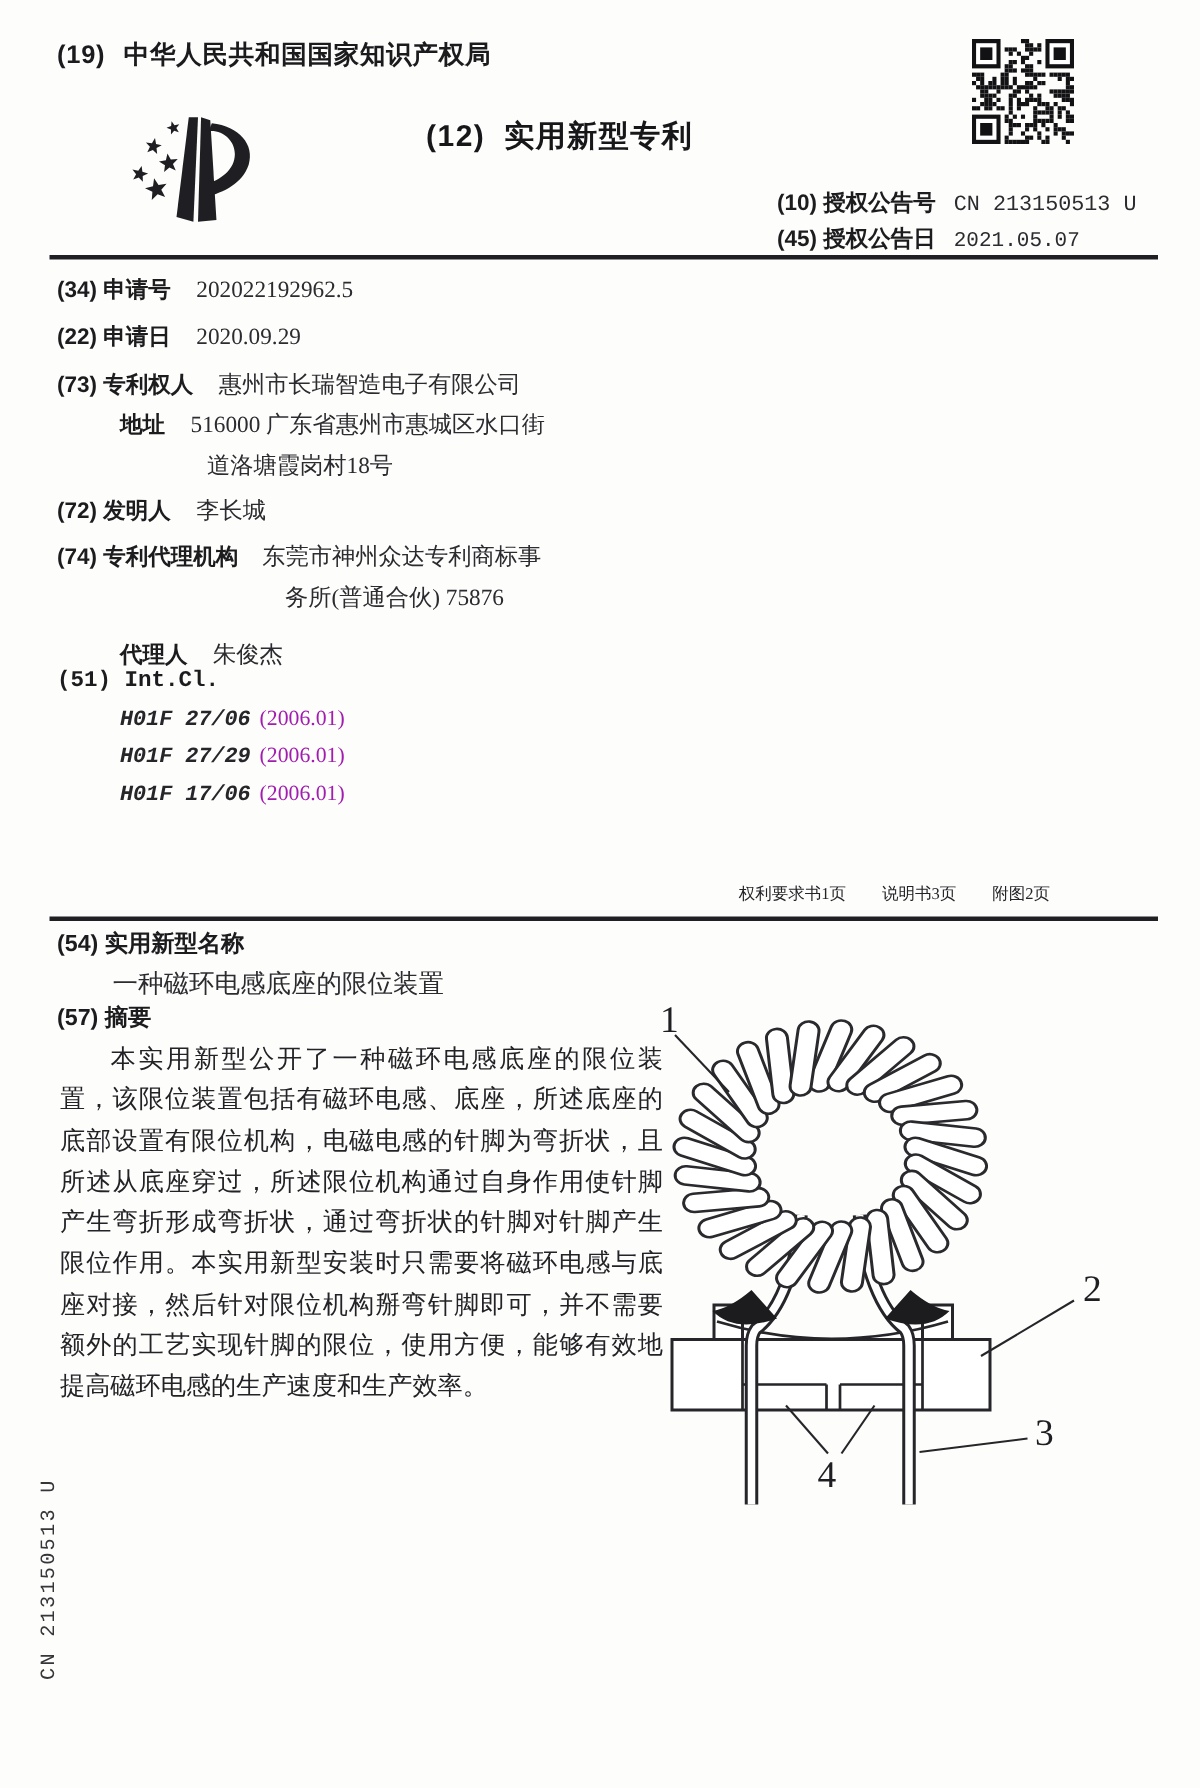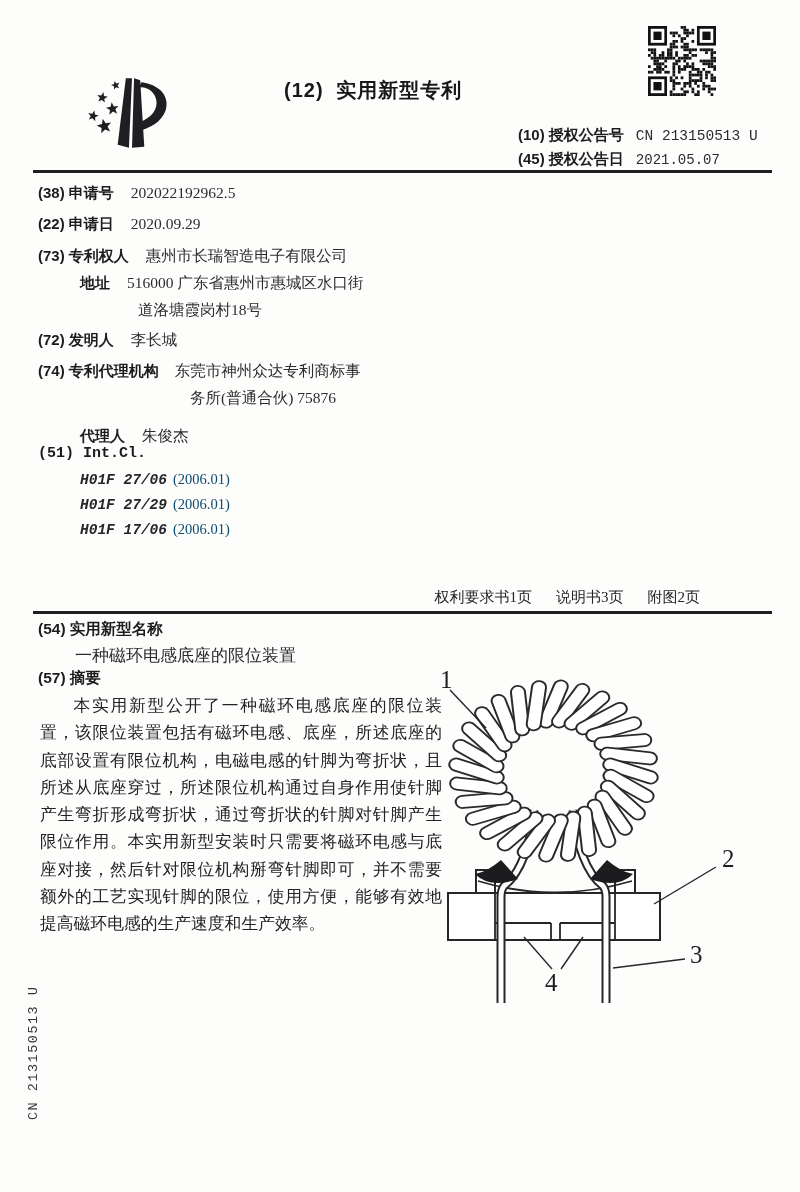--- a/index.html
+++ b/index.html
@@ -9,22 +9,22 @@
     font-family:"Liberation Serif","DejaVu Serif",serif;color:#232327;
   }
   .abs{position:absolute;white-space:nowrap;}
   .lbl{font-family:"Liberation Sans","DejaVu Sans",sans-serif;font-weight:bold;font-size:15px;color:#1c1c1f;}
   .val{font-family:"Liberation Serif","DejaVu Serif",serif;font-size:15.5px;color:#2c2c30;}
   .mono{font-family:"Liberation Mono","DejaVu Sans Mono",monospace;}
   .office{font-family:"Liberation Sans","DejaVu Sans",sans-serif;font-weight:bold;font-size:17px;color:#1b1b1e;letter-spacing:.5px;}
   .doc-kind{font-family:"Liberation Sans","DejaVu Sans",sans-serif;font-weight:bold;font-size:20px;color:#17171a;letter-spacing:1px;}
   .rule{position:absolute;left:33px;width:739px;height:3px;background:#202024;}
   .intcl-cls{font-family:"Liberation Mono","DejaVu Sans Mono",monospace;font-style:italic;font-weight:bold;font-size:14.5px;color:#26262a;}
-  .intcl-ver{font-family:"Liberation Serif","DejaVu Serif",serif;font-size:14.5px;color:#0c4a6e;margin-left:2px;}
-  .pages{display:flex;gap:24px;font-size:15px;color:#242428;}
+  .intcl-ver{font-family:"Liberation Serif","DejaVu Serif",serif;font-size:14.5px;color:#a21caf;margin-left:2px;}
+  .pages{display:flex;gap:24px;font-size:11px;color:#242428;}
   .abstract{
     position:absolute;left:40px;top:692px;width:402px;white-space:normal;
     font-size:16.8px;line-height:27.3px;text-align:justify;text-indent:2em;color:#232327;
   }
   .side-code{
     position:absolute;left:26px;top:1120px;transform:rotate(-90deg);transform-origin:left top;
     font-family:"Liberation Mono","DejaVu Sans Mono",monospace;font-size:13.5px;letter-spacing:1.5px;color:#36363a;
   }
   
   .oln{fill:#ffffff;stroke:#26262a;stroke-width:2;}
@@ -35,20 +35,24 @@
   .wedge{fill:#1c1c1f;stroke:none;}
   .fig-num{font-family:"Liberation Serif","DejaVu Serif",serif;font-size:25px;fill:#1f1f23;}
   .qr-mod{fill:#121214;}
   .emblem-ink{fill:#1f1f23;}
 </style>
 </head>
 <body>
 
 <div id="page">
 
+  <div class="abs office" style="left:38px;top:25px;">
+    <span>(19)</span>
+    <span style="margin-left:7px;">中华人民共和国国家知识产权局</span>
+  </div>
 
   <svg class="abs" style="left:648px;top:26px;" width="68" height="70" viewBox="0 0 25 25" preserveAspectRatio="none" id="qr">
       <rect x="12" y="0" width="1" height="1" class="qr-mod"></rect>
       <rect x="13" y="0" width="1" height="1" class="qr-mod"></rect>
       <rect x="13" y="1" width="1" height="1" class="qr-mod"></rect>
       <rect x="14" y="1" width="1" height="1" class="qr-mod"></rect>
       <rect x="16" y="1" width="1" height="1" class="qr-mod"></rect>
       <rect x="8" y="2" width="1" height="1" class="qr-mod"></rect>
       <rect x="9" y="2" width="1" height="1" class="qr-mod"></rect>
       <rect x="10" y="2" width="1" height="1" class="qr-mod"></rect>
@@ -287,21 +291,21 @@
     <span class="val mono" style="font-size:14.5px;margin-left:8px;">CN 213150513 U</span>
   </div>
   <div class="abs" style="left:518px;top:150px;">
     <span class="lbl">(45) 授权公告日</span>
     <span class="val mono" style="font-size:14px;margin-left:8px;">2021.05.07</span>
   </div>
 
   <div class="rule" style="top:170px;"></div>
 
   <div class="abs" style="left:38px;top:184px;">
-    <span class="lbl">(38) 申请号</span>
+    <span class="lbl">(34) 申请号</span>
     <span class="val" style="margin-left:13px;">202022192962.5</span>
   </div>
 
   <div class="abs" style="left:38px;top:215px;">
     <span class="lbl">(22) 申请日</span>
     <span class="val" style="margin-left:13px;">2020.09.29</span>
   </div>
 
   <div class="abs" style="left:38px;top:246px;">
     <span class="lbl">(73) 专利权人</span>

